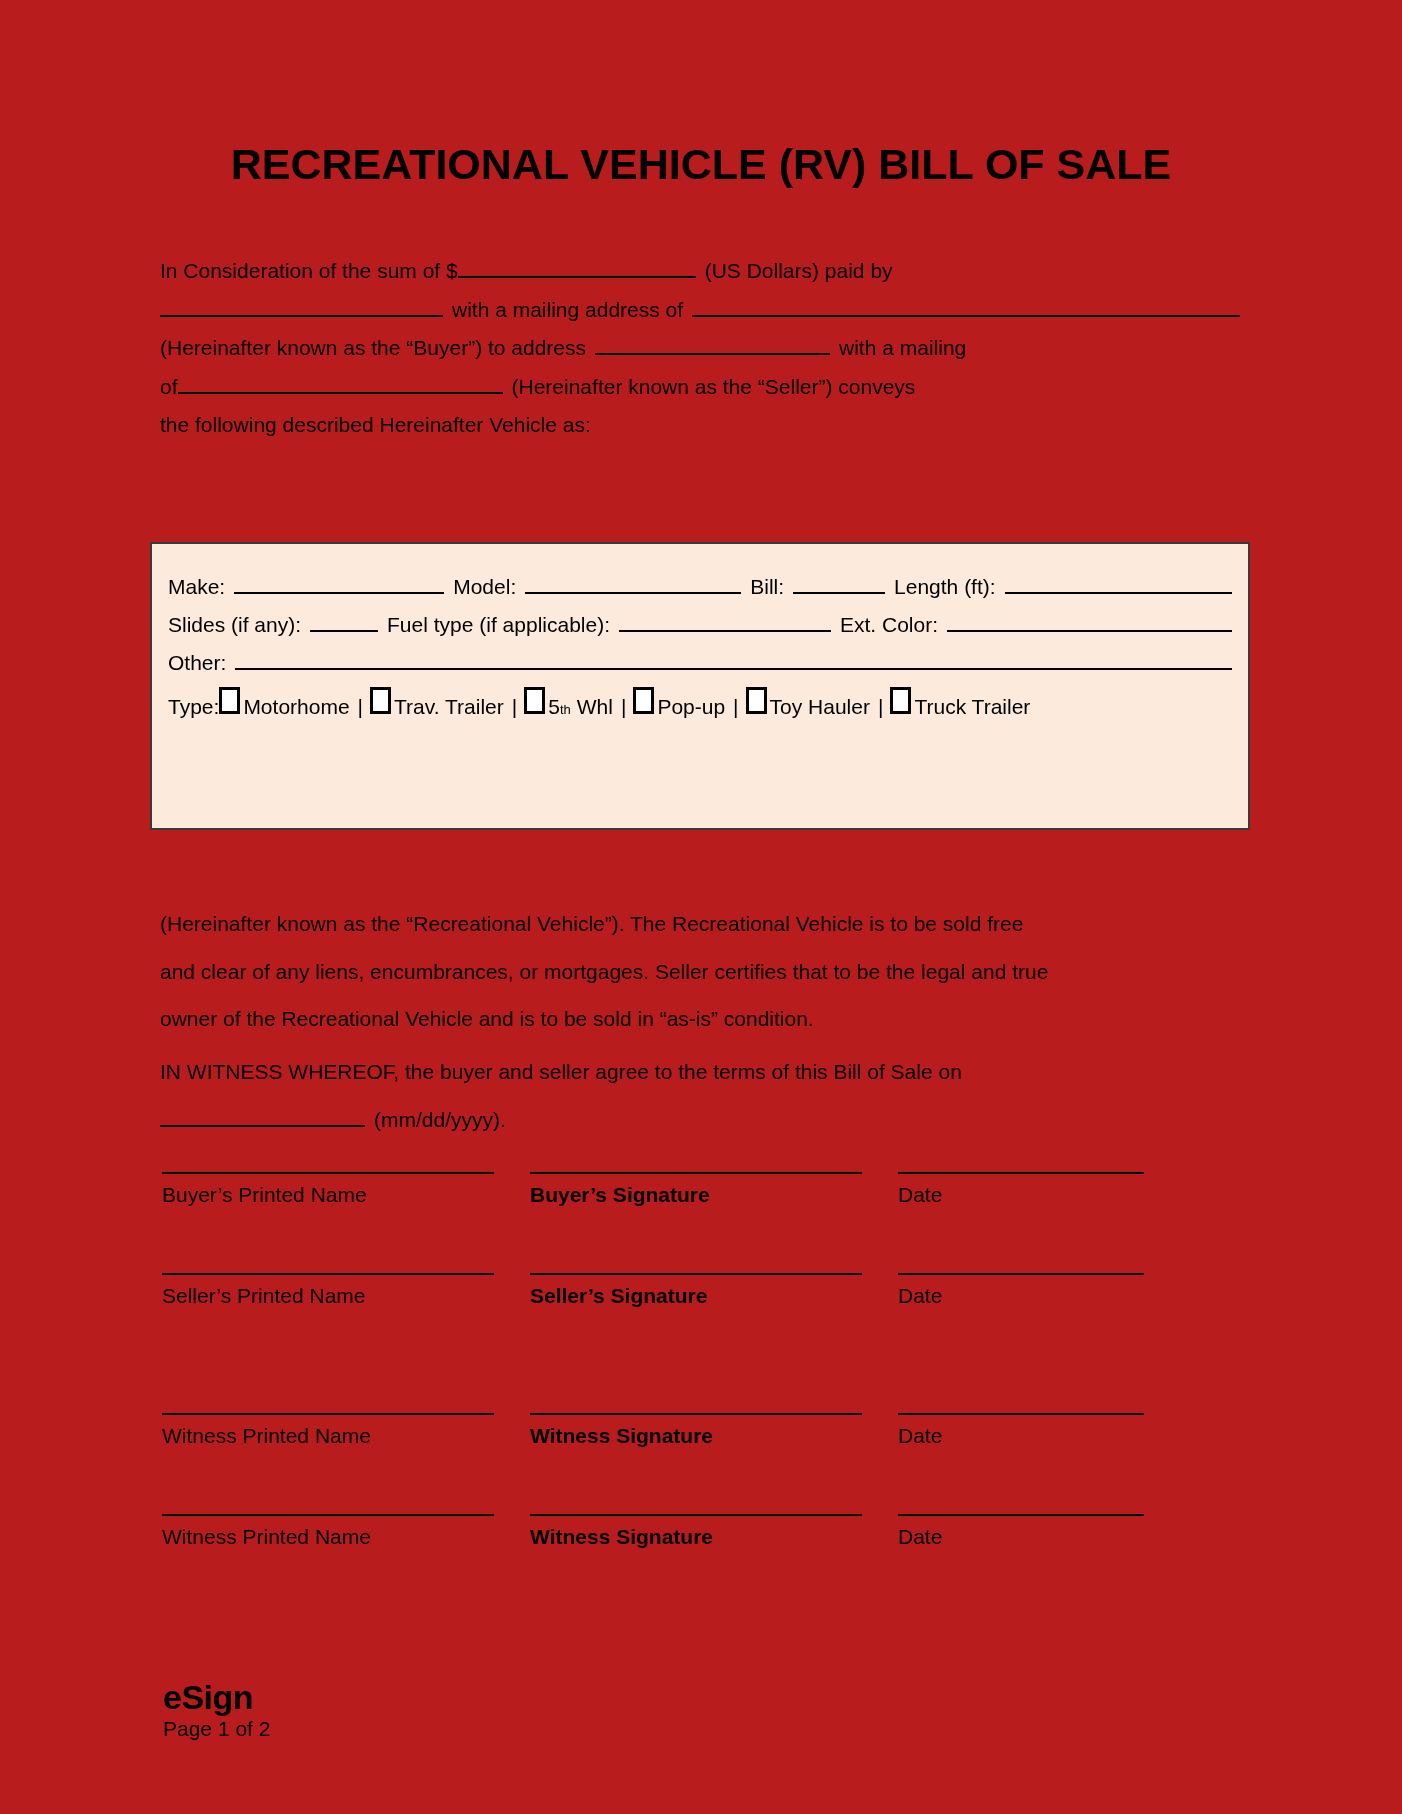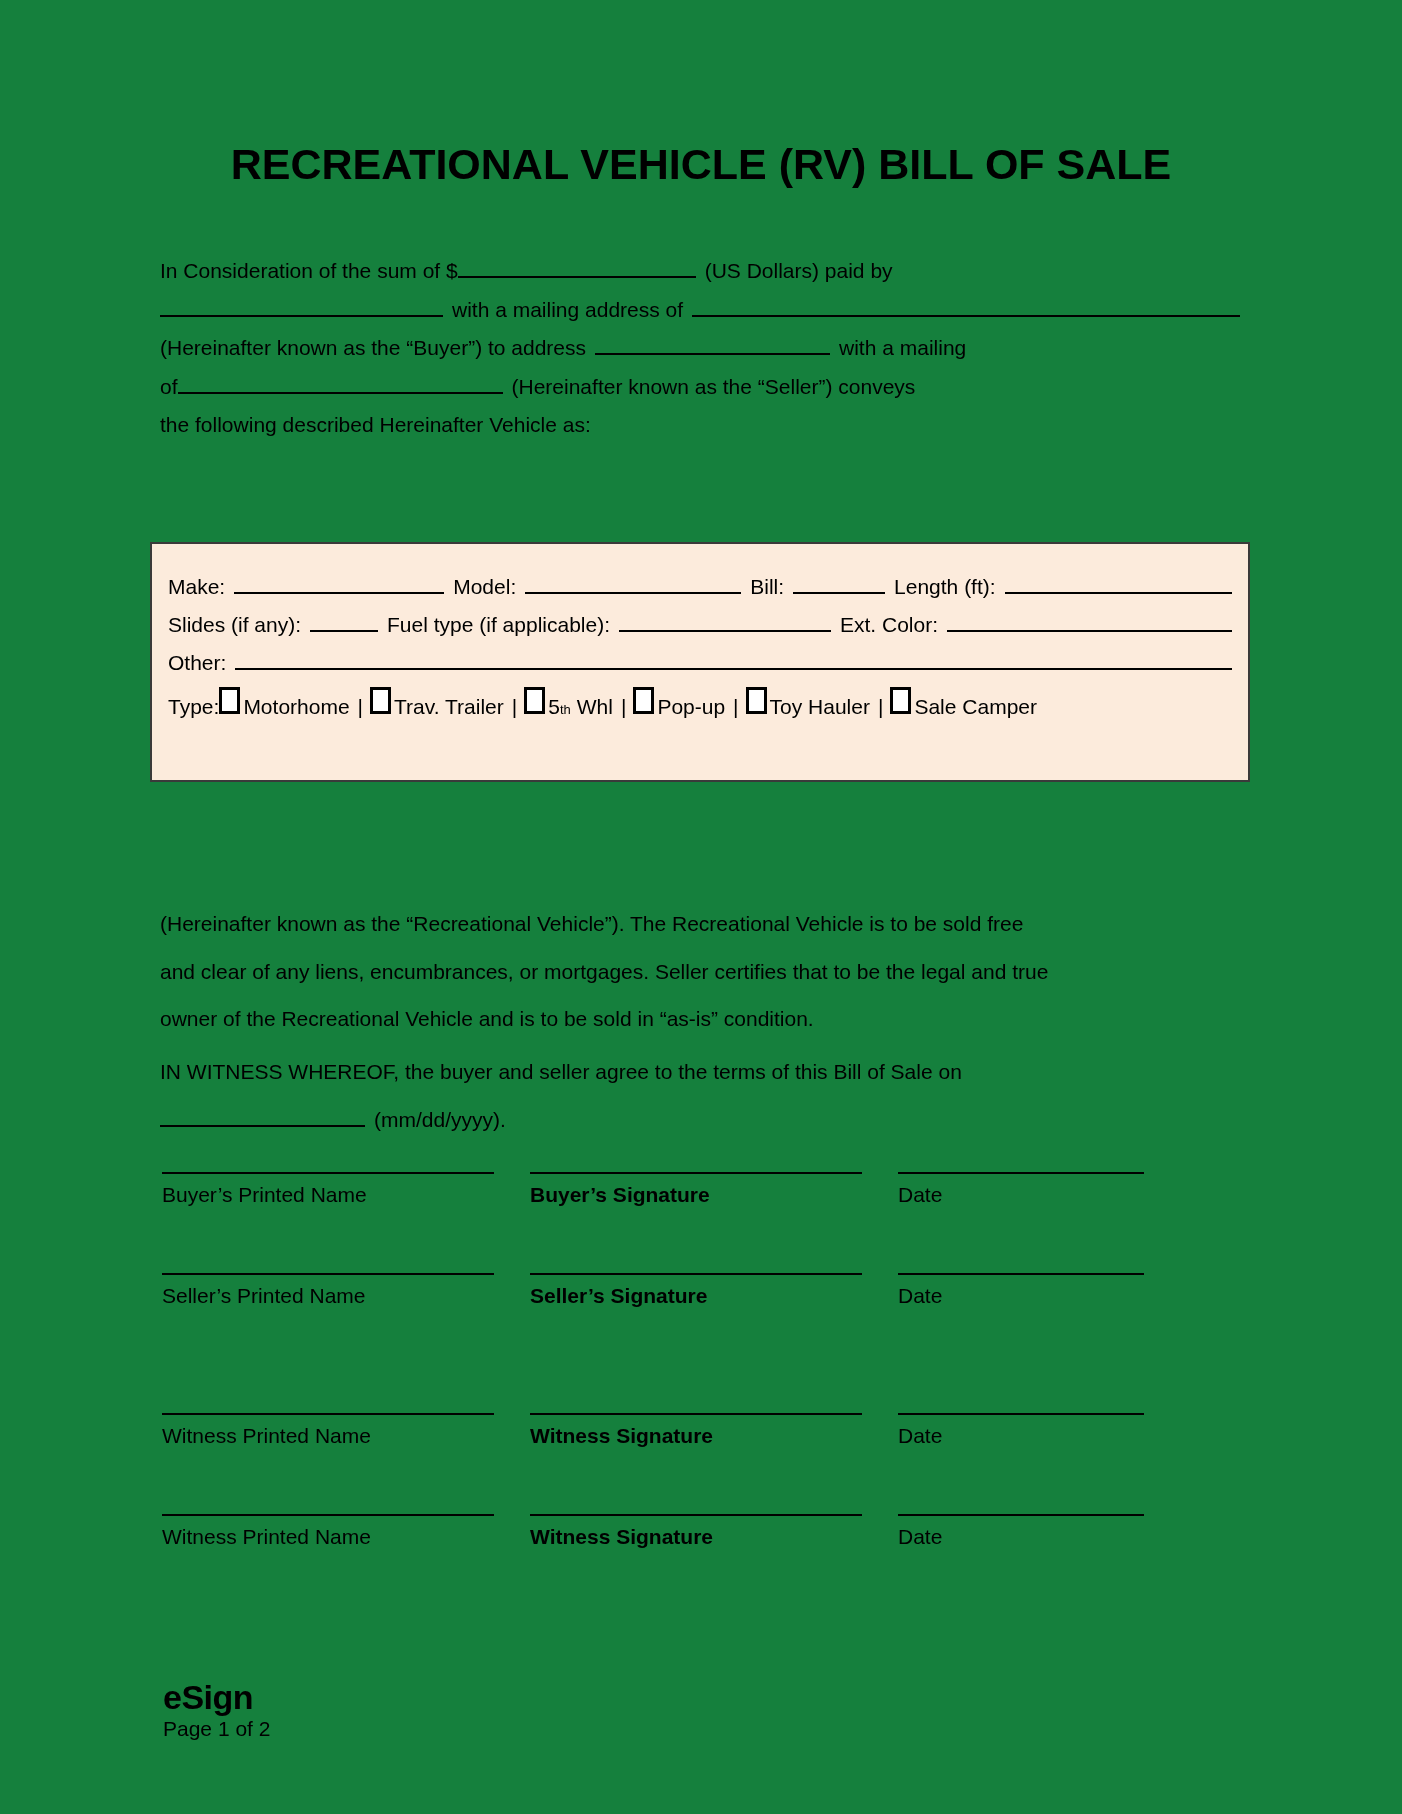--- a/index.html
+++ b/index.html
@@ -3,21 +3,21 @@
 <meta charset="utf-8">
 <style>
   * { margin: 0; padding: 0; box-sizing: border-box; }
   html, body { background: #ffffff; }
   body { font-family: "Liberation Sans", sans-serif; color: #000; }
   .page {
     position: relative;
     width: 1402px;
     height: 1814px;
     margin: 0 auto;
-    background: #15803d;
+    background: #b91c1c;
     overflow: hidden;
   }
   .doc-title {
     position: absolute;
     top: 140px; left: 0; right: 0;
     text-align: center;
     font-size: 43px;
     font-weight: 700;
     letter-spacing: 0px;
   }
@@ -30,21 +30,21 @@
     border-bottom: 2px solid #000;
     flex: 0 0 auto;
   }
   .blank.grow { flex: 1 1 auto; }
   .ml { margin-left: 9px; }
   .mr { margin-right: 9px; }
 
   .vehicle-box {
     position: absolute;
     top: 542px; left: 150px;
-    width: 1100px; height: 240px;
+    width: 1100px; height: 288px;
     border: 2px solid #3a3a3a;
     padding: 24px 16px 0 16px;
     font-size: 21px;
   }
   .vehicle-box .frow { height: 38px; }
   .vehicle-box .frow .lbl { line-height: 38px; }
   .type-row { margin-top: 5px; height: 42px !important; }
   .checkbox {
     display: inline-block;
     width: 21px; height: 27px;
@@ -145,21 +145,21 @@
       <span class="checkbox"></span>
       <span class="lbl"><span>5</span><span class="sup5">th</span><span class="rest-ws">Whl</span></span>
       <span class="lbl sep">|</span>
       <span class="checkbox"></span>
       <span class="lbl">Pop-up</span>
       <span class="lbl sep">|</span>
       <span class="checkbox"></span>
       <span class="lbl">Toy Hauler</span>
       <span class="lbl sep">|</span>
       <span class="checkbox"></span>
-      <span class="lbl">Sale Camper</span>
+      <span class="lbl">Truck Trailer</span>
     </div>
   </div>
 
   <div class="textblock para" style="top: 900px;">
     <div>(Hereinafter known as the “Recreational Vehicle”). The Recreational Vehicle is to be sold free</div>
     <div>and clear of any liens, encumbrances, or mortgages. Seller certifies that to be the legal and true</div>
     <div>owner of the Recreational Vehicle and is to be sold in “as-is” condition.</div>
   </div>
 
   <div class="textblock" style="top: 1048px;">

